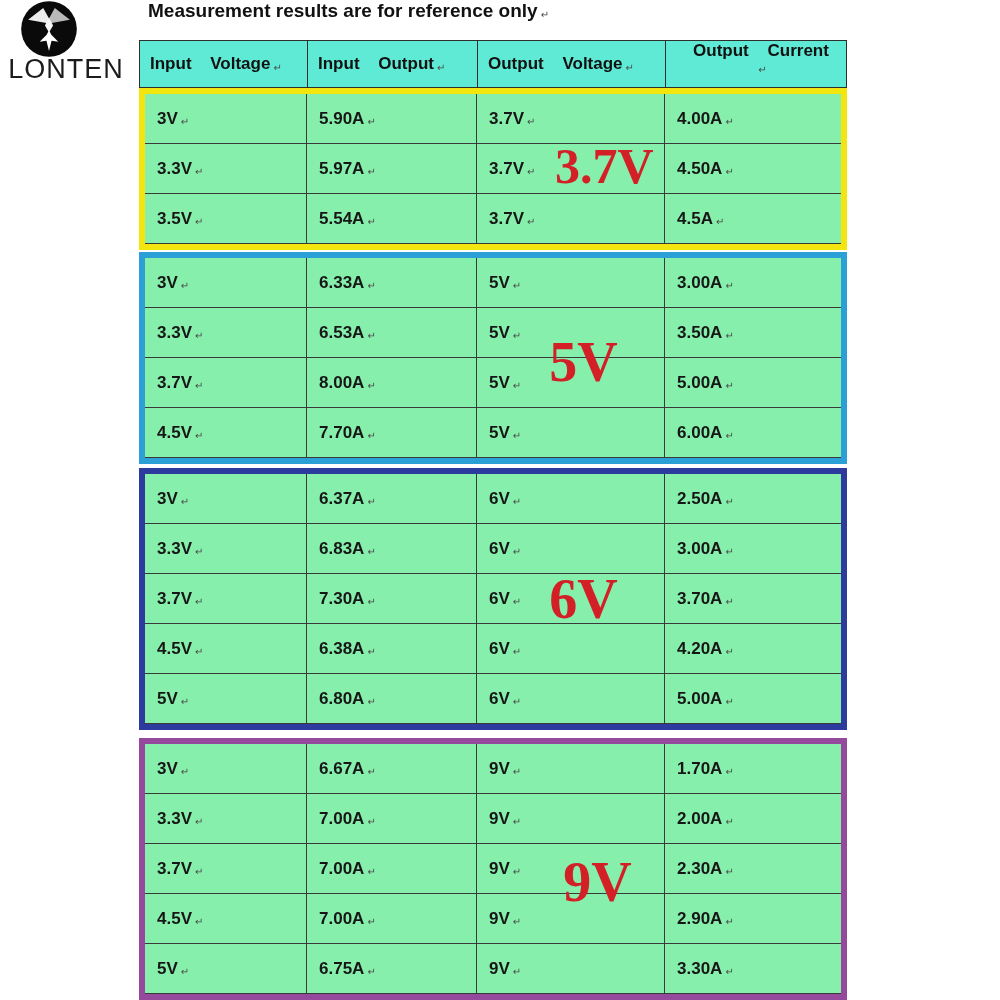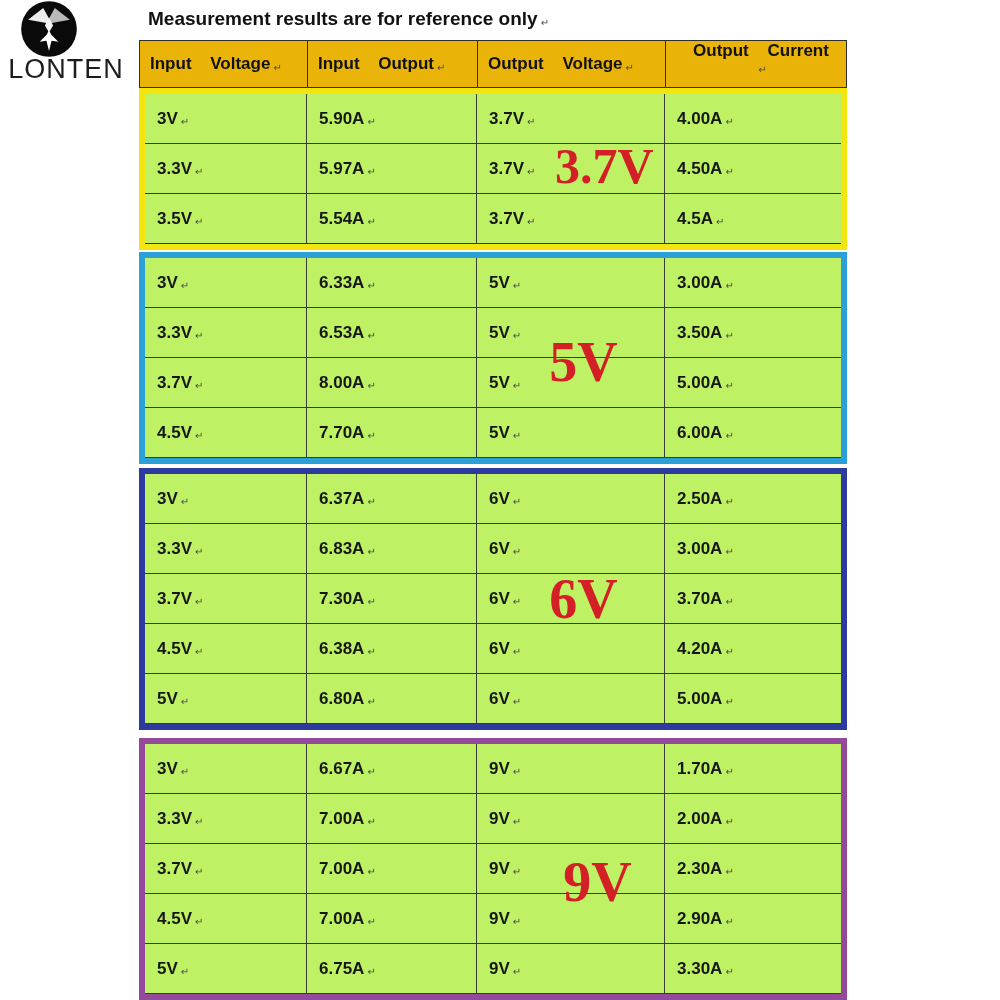--- a/index.html
+++ b/index.html
@@ -5,34 +5,34 @@
   html,body{margin:0;padding:0;}
   body{
     width:1000px;height:1000px;background:#ffffff;overflow:hidden;position:relative;
     font-family:"Liberation Sans", sans-serif;color:#161616;
   }
   
   .logo{position:absolute;left:6px;top:0;width:120px;text-align:center;}
   .logo svg{display:block;margin-left:14px;}
   .logo-text{font-size:27px;letter-spacing:1px;color:#1c1c1c;margin-top:-4px;font-weight:400;}
   
-  .title{position:absolute;left:148px;top:8px;font-size:19px;font-weight:bold;color:#111;text-align:center;}
+  .title{position:absolute;left:148px;top:0;font-size:19px;font-weight:bold;color:#111;text-align:center;}
   
   .table-wrap{position:absolute;left:139px;top:40px;width:708px;}
   .header-row{
     display:grid;grid-template-columns:168px 170px 188px 1fr;height:48px;
-    border:1.6px solid #2e2e2e;box-sizing:border-box;background:#eab308;
+    border:1.6px solid #2e2e2e;box-sizing:border-box;background:#5eead4;
   }
   .header-cell{
     display:flex;align-items:center;padding-left:10px;font-weight:bold;font-size:17px;
     word-spacing:14px;border-right:1.6px solid #2e2e2e;box-sizing:border-box;color:#111;
   }
   .header-cell:last-child{border-right:none;flex-direction:column;}
   .group-box{
-    border:6px solid;box-sizing:border-box;background:#bef264;position:relative;
+    border:6px solid;box-sizing:border-box;background:#86efac;position:relative;
   }
   .group-box.g1{margin-top:2px;}
   .group-box.g2{margin-top:4px;}
   .group-box.g3{margin-top:8px;}
   .t-row{
     display:grid;grid-template-columns:162px 170px 188px 1fr;height:50px;
     border-bottom:1.5px solid #3a3a3a;box-sizing:border-box;
   }
   .t-row:last-child{border-bottom:none;}
   .t-cell{

